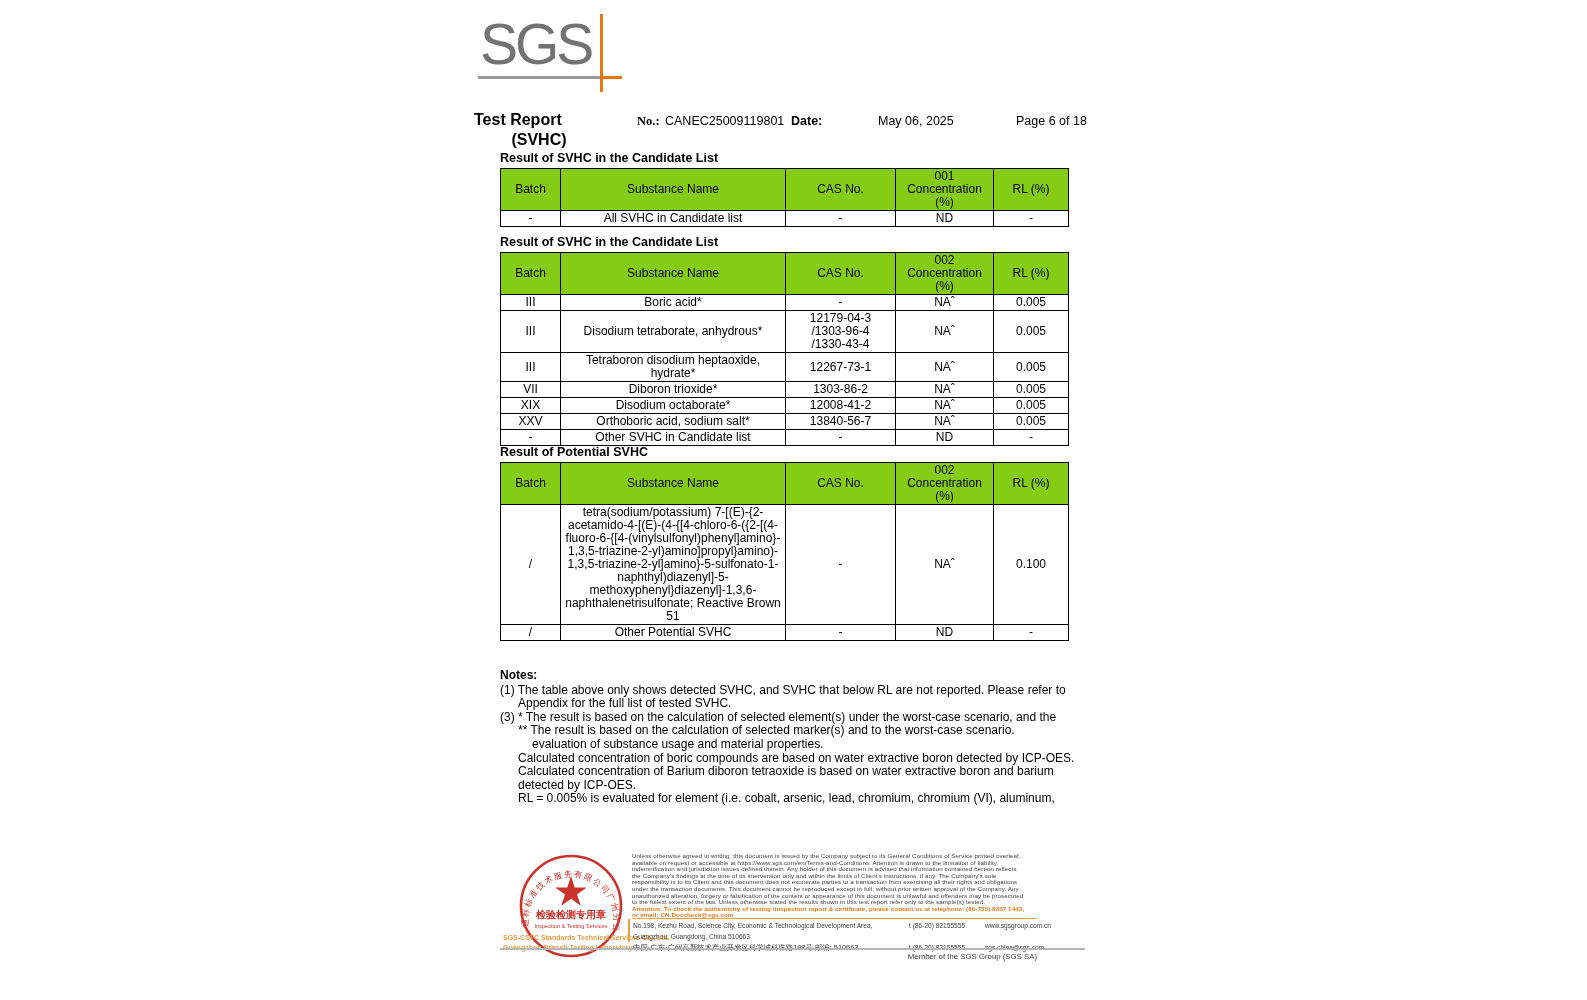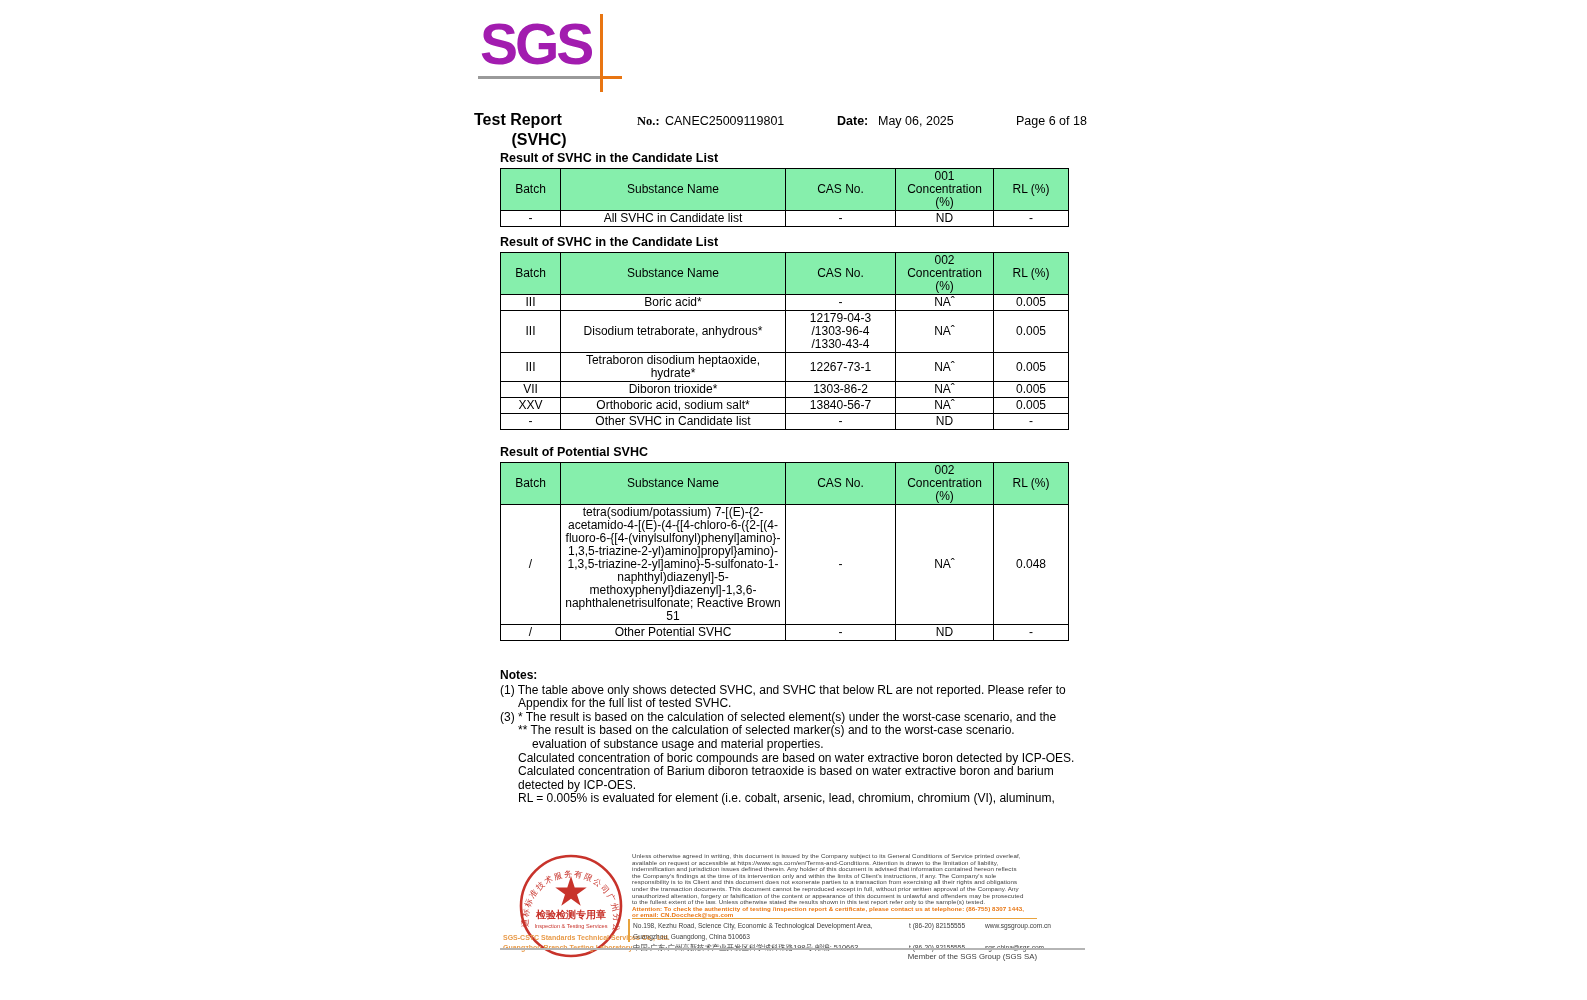--- a/index.html
+++ b/index.html
@@ -1,36 +1,36 @@
 <!DOCTYPE html>
 <html><head>
 <meta charset="utf-8">
 <style>
   html,body{margin:0;padding:0;background:#ffffff;}
   body{width:1587px;height:1000px;position:relative;font-family:"Liberation Sans",sans-serif;color:#000;}
   .abs{position:absolute;}
 
   
-  .sgs-word{font-size:57px;font-weight:bold;color:#a21caf;letter-spacing:-3px;line-height:1;}
+  .sgs-word{font-size:57px;font-weight:normal;color:#737373;letter-spacing:-3px;line-height:1;}
   .logo-underline{background:#9a9a9a;height:3px;}
   .logo-underline-orange{background:#e87511;height:3px;}
   .logo-vline{background:#e87511;width:3px;}
 
   
   .doc-title{font-size:16px;font-weight:bold;line-height:20px;}
   .doc-title .sub{display:block;text-align:center;}
   .meta-label{font-weight:bold;font-size:12.5px;}
   .meta-value{font-size:12.5px;}
 
   
   .tbl-title{font-weight:bold;font-size:12.5px;margin:0 0 3px 0;}
   table.rpt{border-collapse:collapse;width:568px;table-layout:fixed;font-size:12px;line-height:13px;}
   table.rpt th,table.rpt td{border:1px solid #000;text-align:center;vertical-align:middle;
     padding:1px 2px;white-space:pre-line;font-weight:normal;overflow:hidden;}
-  table.rpt th{background:#86efac;height:37px;}
+  table.rpt th{background:#84cc16;height:37px;}
   col.c-batch{width:60px;}col.c-name{width:225px;}col.c-cas{width:110px;}
   col.c-conc{width:98px;}col.c-rl{width:75px;}
 
   
   .notes{width:585px;font-size:12px;line-height:13.6px;}
   .notes-title{font-weight:bold;margin-bottom:1px;}
   .note-line{white-space:nowrap;}
 
   
   .legal{width:410px;font-size:6.2px;line-height:6.6px;color:#3c3c3c;letter-spacing:0.1px;}
@@ -54,21 +54,21 @@
 <div class="abs logo-underline" style="left:478px;top:76px;width:122px;"></div>
 <div class="abs logo-underline-orange" style="left:600px;top:76px;width:22px;"></div>
 <div class="abs logo-vline" style="left:600px;top:14px;height:78px;"></div>
 
 <div class="abs doc-title" style="left:474px;top:110px;width:130px;">
   <span>Test Report</span>
   <span class="sub">(SVHC)</span>
 </div>
 <span class="abs meta-label" style="left:637px;top:114px;font-family:Liberation Serif, serif;">No.:</span>
 <span class="abs meta-value" style="left:665px;top:114px;">CANEC25009119801</span>
-<span class="abs meta-label" style="left:837px;top:114px;">Date:</span>
+<span class="abs meta-label" style="left:791px;top:114px;">Date:</span>
 <span class="abs meta-value" style="left:878px;top:114px;">May 06, 2025</span>
 <span class="abs meta-value" style="left:1016px;top:114px;">Page 6 of 18</span>
 
 <div class="abs" style="left:500px;top:151px;">
   <div class="tbl-title">Result of SVHC in the Candidate List</div>
   <table class="rpt">
     <colgroup>
         <col class="c-batch">
         <col class="c-name">
         <col class="c-cas">
@@ -145,20 +145,27 @@
           <td>0.005</td>
         </tr>
         <tr>
           <td>VII</td>
           <td>Diboron trioxide*</td>
           <td>1303-86-2</td>
           <td>NAˆ</td>
           <td>0.005</td>
         </tr>
         <tr>
+          <td>XIX</td>
+          <td>Disodium octaborate*</td>
+          <td>12008-41-2</td>
+          <td>NAˆ</td>
+          <td>0.005</td>
+        </tr>
+        <tr>
           <td>XXV</td>
           <td>Orthoboric acid, sodium salt*</td>
           <td>13840-56-7</td>
           <td>NAˆ</td>
           <td>0.005</td>
         </tr>
         <tr>
           <td>-</td>
           <td>Other SVHC in Candidate list</td>
           <td>-</td>
@@ -197,21 +204,21 @@
 acetamido-4-[(E)-(4-{[4-chloro-6-({2-[(4-
 fluoro-6-{[4-(vinylsulfonyl)phenyl]amino}-
 1,3,5-triazine-2-yl)amino]propyl}amino)-
 1,3,5-triazine-2-yl]amino}-5-sulfonato-1-
 naphthyl)diazenyl]-5-
 methoxyphenyl}diazenyl]-1,3,6-
 naphthalenetrisulfonate; Reactive Brown
 51</td>
           <td>-</td>
           <td>NAˆ</td>
-          <td>0.048</td>
+          <td>0.100</td>
         </tr>
         <tr>
           <td>/</td>
           <td>Other Potential SVHC</td>
           <td>-</td>
           <td>ND</td>
           <td>-</td>
         </tr>
       </tbody>
     </table>

